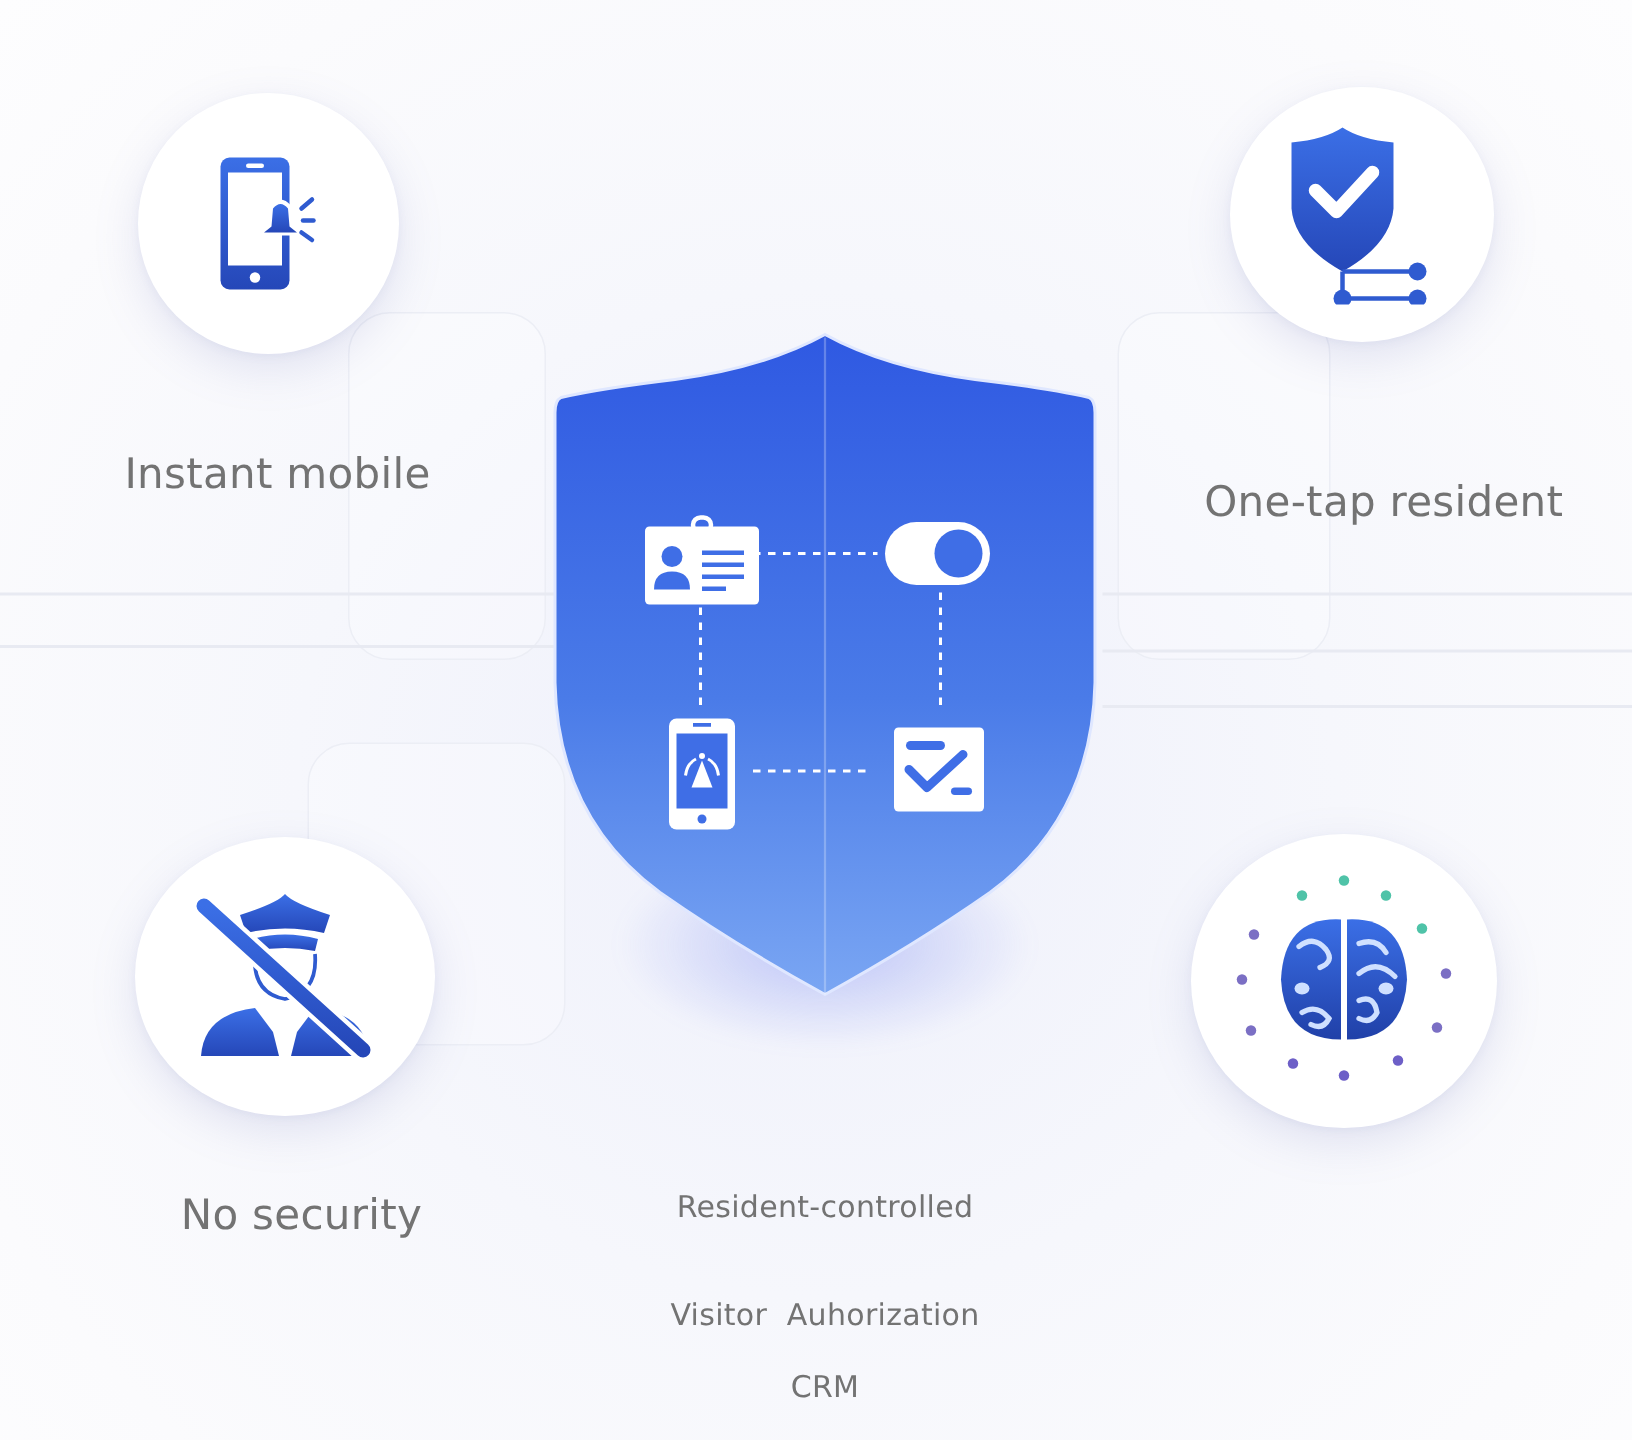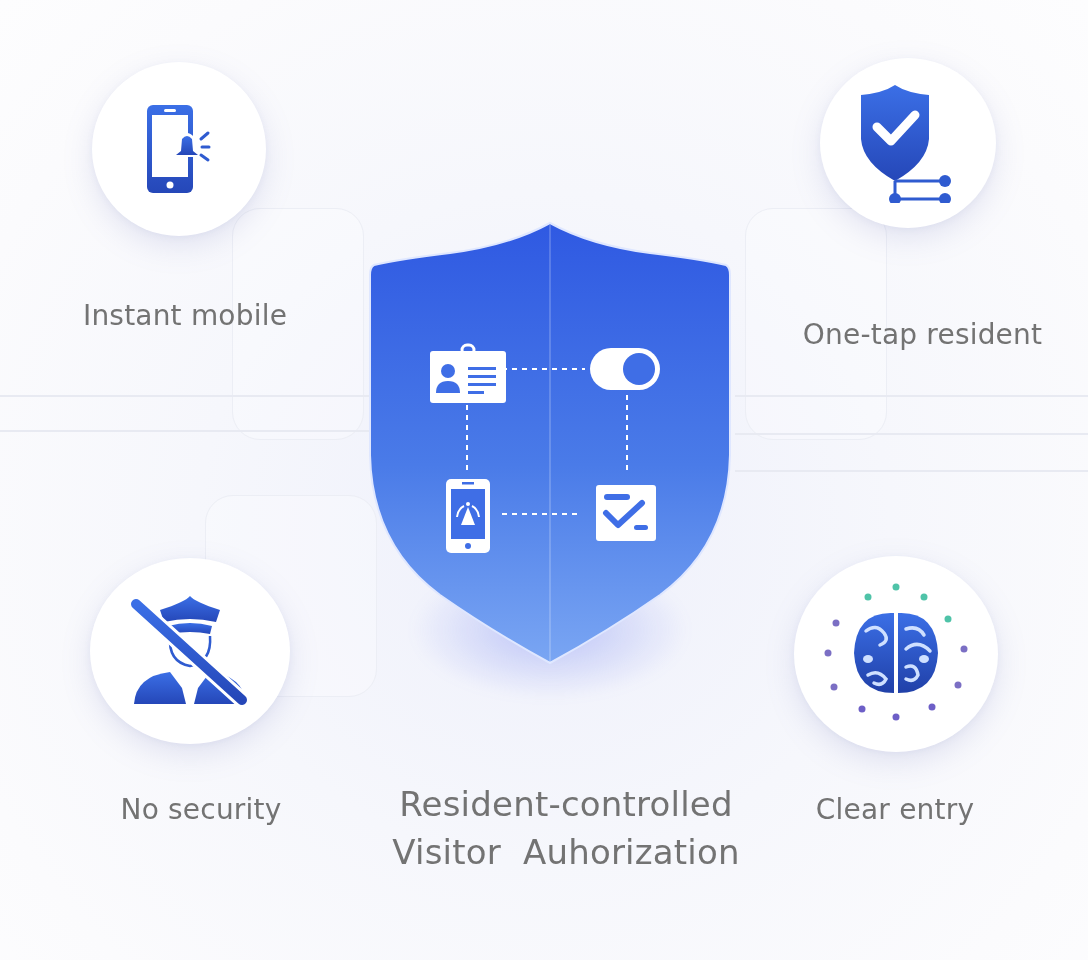--- a/index.html
+++ b/index.html
@@ -137,21 +137,20 @@
     <path d="M60 52 Q70 44 78 54 Q84 62 74 66" stroke="#cfe0ff" stroke-width="3.5" fill="none" stroke-linecap="round"></path>
     <ellipse cx="62" cy="80" rx="5" ry="4" fill="#cfe0ff"></ellipse>
     <path d="M62 96 Q72 90 80 100 Q76 108 68 104" stroke="#cfe0ff" stroke-width="3.5" fill="none" stroke-linecap="round"></path>
     <path d="M100 50 Q112 46 118 56" stroke="#cfe0ff" stroke-width="3.5" fill="none" stroke-linecap="round"></path>
     <path d="M100 70 Q112 60 124 72" stroke="#cfe0ff" stroke-width="3.5" fill="none" stroke-linecap="round"></path>
     <ellipse cx="118" cy="80" rx="5" ry="4" fill="#cfe0ff"></ellipse>
     <path d="M100 88 Q110 84 112 96 Q108 104 100 100" stroke="#cfe0ff" stroke-width="3.5" fill="none" stroke-linecap="round"></path>
   </svg>
 </div>
 <div class="label" style="left:770px;top:786px;width:250px;">
-  <span>Clear entry</span>
 </div>
 
 <div class="glow"></div>
 <div class="shield-wrap">
   <svg width="380" height="460" viewBox="0 0 380 460">
     <defs>
       <linearGradient id="sg" x1="0" y1="0" x2="0" y2="1">
         <stop offset="0" stop-color="#2f59e2"></stop>
         <stop offset="0.55" stop-color="#4a7be8"></stop>
         <stop offset="1" stop-color="#7aa6f3"></stop>
@@ -194,16 +193,17 @@
   </svg>
   
   <svg style="position:absolute;left:234px;top:268px;" width="64" height="60" viewBox="0 0 64 60">
     <rect x="2" y="2" width="60" height="56" rx="3" fill="#fff"></rect>
     <rect x="10" y="11" width="26" height="6" rx="3" fill="#3f6ee6"></rect>
     <path d="M12 30 L24 42 L48 20" stroke="#3f6ee6" stroke-width="6" fill="none" stroke-linecap="round" stroke-linejoin="round"></path>
     <rect x="40" y="42" width="14" height="5" rx="2.5" fill="#3f6ee6"></rect>
   </svg>
 </div>
 
-<div class="label" style="left:376px;top:780px;width:380px;font-size:34px;">
+<div class="label" style="left:360px;top:780px;width:380px;font-size:20px;">
   <span>Resident-controlled</span>
-  <span style="white-space:pre;">Visitor  Auhorization</span>
+  <span style="white-space:pre;margin-top:24px;">Visitor  Auhorization</span>
+  <span>CRM</span>
 </div>
 
 </body></html>

